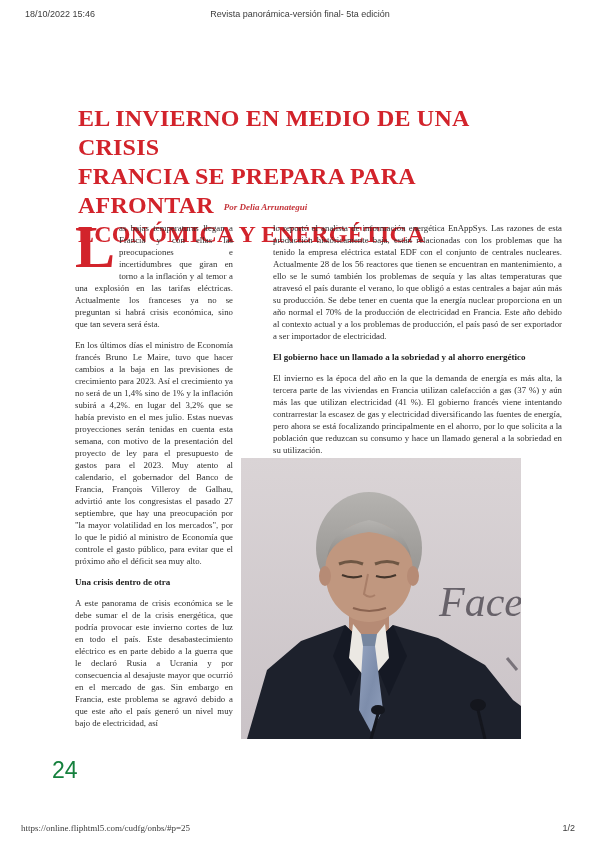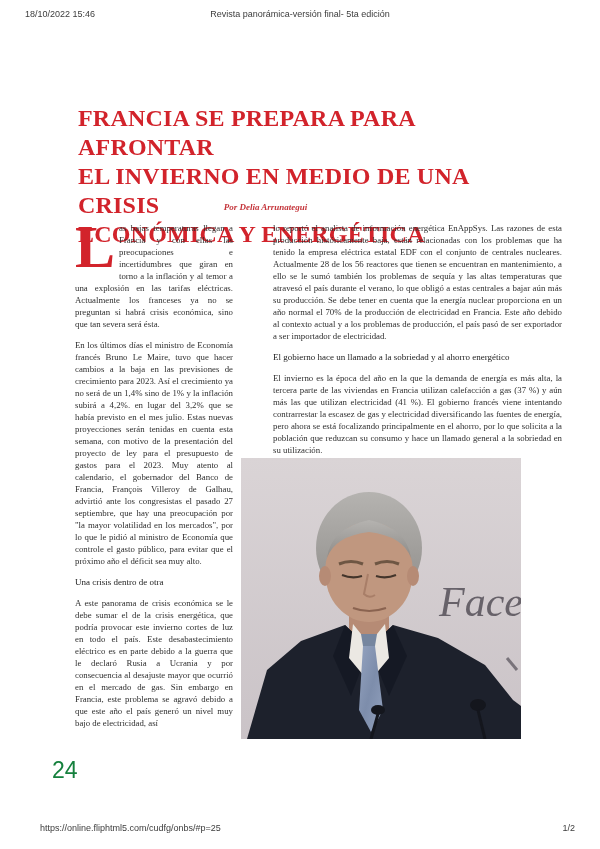--- a/index.html
+++ b/index.html
@@ -12,22 +12,22 @@
   
   .print-header-date {
     position:absolute; left:25px; top:9px;
     font-family:"Liberation Sans", sans-serif; font-size:9px; color:#3c3c3c;
   }
   .print-header-title {
     position:absolute; left:0; top:9px; width:600px; text-align:center;
     font-family:"Liberation Sans", sans-serif; font-size:9px; color:#3c3c3c;
   }
   .print-footer-url {
-    position:absolute; left:40px; bottom:16px;
-    font-family:Liberation Sans, sans-serif; font-size:9px; color:#3c3c3c;
+    position:absolute; left:21px; bottom:16px;
+    font-family:Liberation Serif, serif; font-size:9px; color:#3c3c3c;
   }
   .print-footer-page {
     position:absolute; right:25px; bottom:16px;
     font-family:"Liberation Sans", sans-serif; font-size:9px; color:#3c3c3c;
   }
   
   .section-logo { position:absolute; left:36px; top:48px; width:230px; height:60px; }
   .section-logo svg { position:absolute; left:0; top:0; }
   .section-label {
     position:absolute; left:52px; top:24px;
@@ -53,21 +53,21 @@
   }
   .col-left  { left:75px;  width:158px; height:545px; overflow:hidden; }
   .col-right { left:240px; width:289px;margin-left:33px; }
   .col p { margin-bottom:9px; }
   .dropcap {
     float:left; font-family:"Liberation Serif", serif; font-weight:bold;
     font-size:60px; line-height:50px; height:56px; padding-right:4px;
     color:#d2232b;
   }
   .subhead {
-    font-weight:normal; color:#1d1d1d; margin-bottom:9px; text-align:left;
+    font-weight:bold; color:#1d1d1d; margin-bottom:9px; text-align:left;
     font-size:9px;
   }
   
   .photo {
     position:absolute; left:241px; top:458px; width:280px; height:281px;
     overflow:hidden; background:#d5cfd1;
   }
   .photo svg { display:block; }
   
   .folio {
@@ -78,22 +78,22 @@
 </head>
 <body>
 
 <div class="page">
 
   <div class="print-header-date">18/10/2022 15:46</div>
   <div class="print-header-title">Revista panorámica-versión final- 5ta edición</div>
 
 
   <div class="headline">
+    <div>EL INVIERNO EN MEDIO DE UNA CRISIS</div>
     <div>FRANCIA SE PREPARA PARA AFRONTAR</div>
-    <div>EL INVIERNO EN MEDIO DE UNA CRISIS</div>
     <div>ECONÓMICA Y ENERGÉTICA</div>
   </div>
   <div class="byline">Por Delia Arrunategui</div>
 
   <div class="col col-left">
     <p><span class="dropcap">L</span><span>as bajas temperaturas llegan a Francia y con ellas las preocupaciones e incertidumbres que giran en torno a la inflación y al temor a una explosión en las tarifas eléctricas. Actualmente los franceses ya no se preguntan si habrá crisis económica, sino que tan severa será ésta.</span></p>
     <p>En los últimos días el ministro de Economía francés Bruno Le Maire, tuvo que hacer cambios a la baja en las previsiones de crecimiento para 2023. Así el crecimiento ya no será de un 1,4% sino de 1% y la inflación subirá a 4,2%. en lugar del 3,2% que se había previsto en el mes julio. Estas nuevas proyecciones serán tenidas en cuenta esta semana, con motivo de la presentación del proyecto de ley para el presupuesto de gastos para el 2023. Muy atento al calendario, el gobernador del Banco de Francia, François Villeroy de Galhau, advirtió ante los congresistas el pasado 27 septiembre, que hay una preocupación por "la mayor volatilidad en los mercados", por lo que le pidió al ministro de Economía que controle el gasto público, para evitar que el próximo año el déficit sea muy alto.</p>
     <div class="subhead">Una crisis dentro de otra</div>
     <p>A este panorama de crisis económica se le debe sumar el de la crisis energética, que podría provocar este invierno cortes de luz en todo el país. Este desabastecimiento eléctrico es en parte debido a la guerra que le declaró Rusia a Ucrania y por consecuencia al desajuste mayor que ocurrió en el mercado de gas. Sin embargo en Francia, este problema se agravó debido a que este año el país generó un nivel muy bajo de electricidad, así</p>
   </div>

